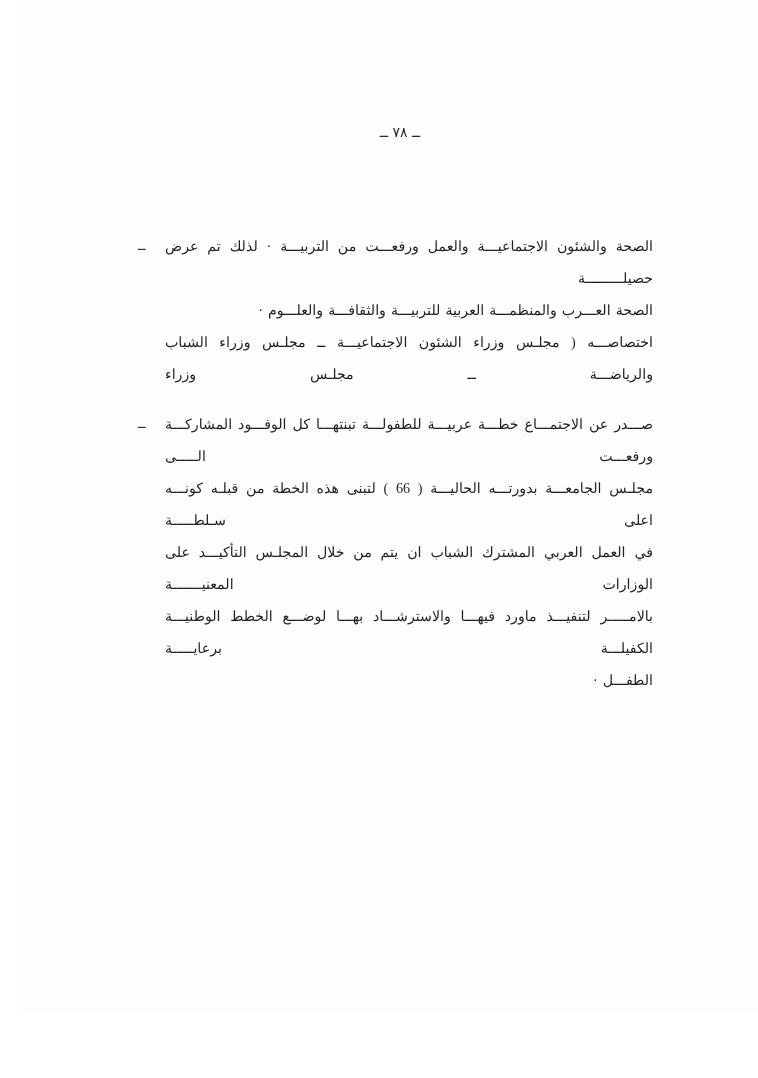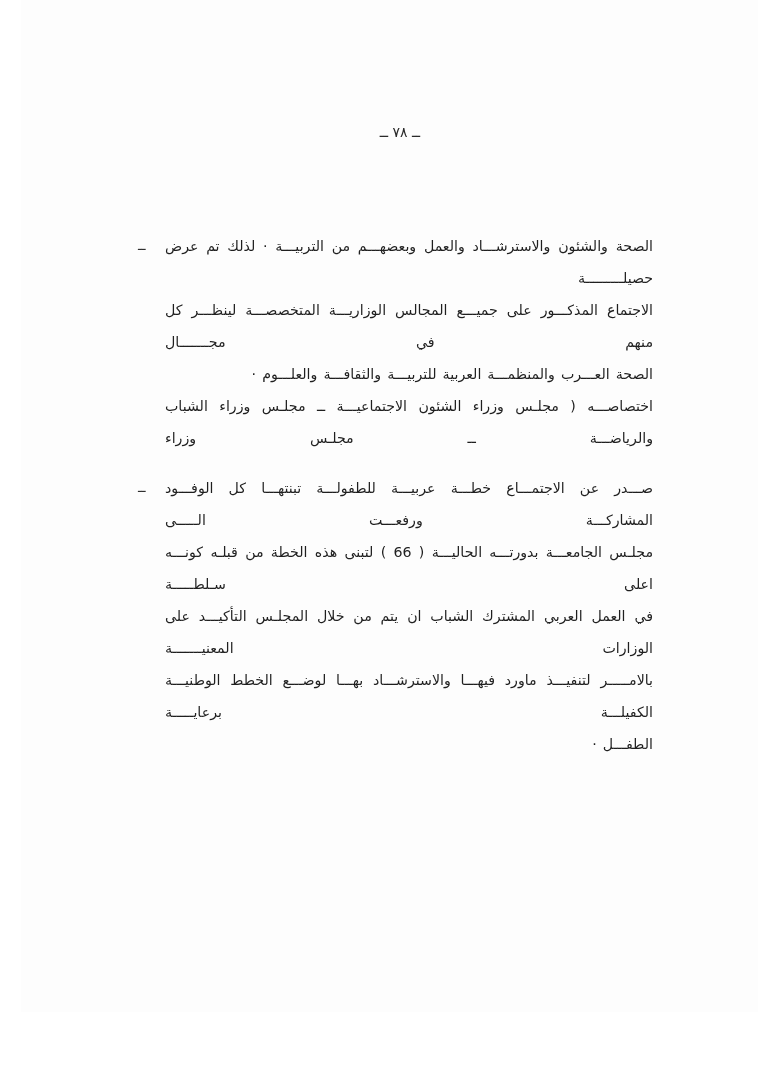--- a/index.html
+++ b/index.html
@@ -31,20 +31,21 @@
     position: absolute;
     top: 230px;
     right: 126px;
     width: 488px;
     direction: rtl;
     font-size: 14.2px;
   }
   .para {
     position: relative;
     margin: 0 0 18px 0;
+    font-family: Liberation Serif, serif;
   }
   .para-marker {
     position: absolute;
     left: -27px;
     top: 0;
     line-height: 32px;
     font-size: 13px;
     color: #2f2f2f;
   }
   .text-line {
@@ -64,22 +65,21 @@
 <body>
 
 <div class="page">
 
   <div class="page-number">ــ ٧٨ ــ</div>
 
   <div class="doc-body">
 
     <div class="para">
       <span class="para-marker">ــ</span>
-      <div class="text-line fill">الصحة والشئون والاسترشـــاد والعمل وبعضهـــم من التربيـــة · لذلك تم عرض حصيلـــــــــة</div>
-      <div class="text-line fill">الاجتماع المذكـــور على جميـــع المجالس الوزاريـــة المتخصصـــة لينظـــر كل منهم في مجـــــــال</div>
+      <div class="text-line fill">الصحة والشئون الاجتماعيـــة والعمل ورفعـــت من التربيـــة · لذلك تم عرض حصيلـــــــــة</div>
       <div class="text-line last">الصحة العـــرب والمنظمـــة العربية للتربيـــة والثقافـــة والعلـــوم ·</div>
       <div class="text-line fill">اختصاصـــه ( مجلـس وزراء الشئون الاجتماعيـــة ــ مجلـس وزراء الشباب والرياضـــة ــ مجلـس وزراء</div>
     </div>
 
     <div class="para">
       <span class="para-marker">ــ</span>
       <div class="text-line fill">صـــدر عن الاجتمـــاع خطـــة عربيـــة للطفولـــة تبنتهـــا كل الوفـــود المشاركـــة ورفعـــت الـــــى</div>
       <div class="text-line fill">مجلـس الجامعـــة بدورتـــه الحاليـــة ( 66 ) لتبنى هذه الخطة من قبلـه كونـــه اعلى سـلطـــــة</div>
       <div class="text-line fill">في العمل العربي المشترك الشباب ان يتم من خلال المجلـس التأكيـــد على الوزارات المعنيـــــــة</div>
       <div class="text-line fill">بالامـــــر لتنفيـــذ ماورد فيهـــا والاسترشـــاد بهـــا لوضـــع الخطط الوطنيـــة الكفيلـــة برعايـــــة</div>

